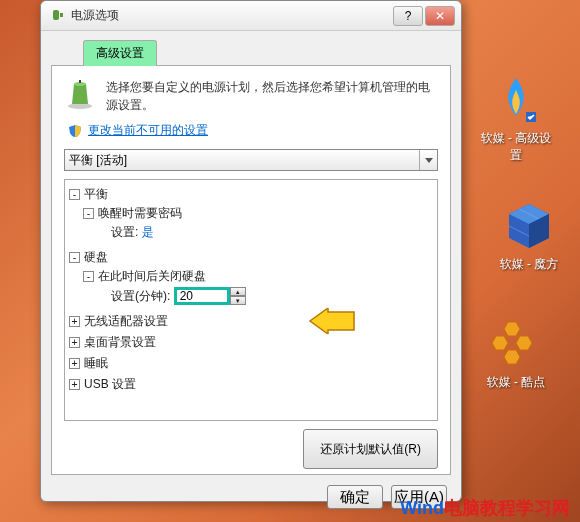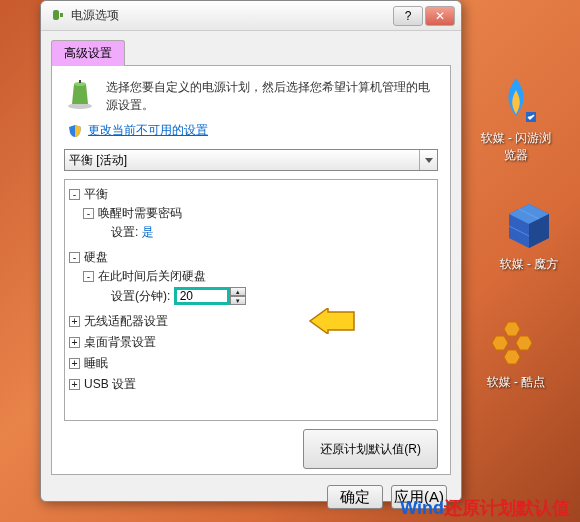--- a/index.html
+++ b/index.html
@@ -7,21 +7,21 @@
   
   .dialog { position: absolute; left: 40px; top: 0; width: 422px; height: 502px; background: #f0f0f0; border: 1px solid #888; border-radius: 6px; box-shadow: 2px 2px 12px rgba(0,0,0,0.4); }
   .titlebar { height: 30px; background: linear-gradient(#fefefe, #e8e8e8); border-radius: 6px 6px 0 0; display: flex; align-items: center; border-bottom: 1px solid #ccc; }
   .title-icon { width: 16px; height: 16px; margin-left: 8px; }
   .title-text { font-size: 12px; margin-left: 6px; color: #333; }
   .title-controls { margin-left: auto; display: flex; }
   .title-btn { width: 30px; height: 20px; border: 1px solid #aaa; background: linear-gradient(#f8f8f8,#d8d8d8); margin-right: 2px; border-radius: 3px; display: flex; align-items: center; justify-content: center; font-size: 12px; font-family: Arial; }
   .title-btn.close { margin-right: 6px; background: linear-gradient(#f4a090,#d66050); color: #fff; }
 
   .tabstrip { padding: 8px 10px 0 10px; }
-  .tab { display: inline-block; padding: 4px 12px; font-size: 12px; background: #f0abfc; border: 1px solid #aaa; border-bottom: none; border-radius: 3px 3px 0 0; position: relative; top: 1px; }
+  .tab { display: inline-block; padding: 4px 12px; font-size: 12px; background: #86efac; border: 1px solid #aaa; border-bottom: none; border-radius: 3px 3px 0 0; position: relative; top: 1px; margin-left: 32px; }
   .tabcontent { margin: 0 10px 10px 10px; background: #fff; border: 1px solid #aaa; padding: 12px; height: 410px; }
 
   .intro { display: flex; margin-bottom: 8px; }
   .battery-icon { width: 32px; height: 32px; flex-shrink: 0; }
   .intro-text { font-size: 12px; color: #333; margin-left: 10px; line-height: 1.5; }
 
   .link-row { display: flex; align-items: center; margin-bottom: 10px; margin-left: 4px; }
   .shield-icon { width: 14px; height: 14px; margin-right: 6px; }
   .link-text { font-size: 12px; color: #0066cc; text-decoration: underline; cursor: pointer; }
 
@@ -63,21 +63,21 @@
 
 <div class="desktop-icon di1">
   <div class="iconbox">
     <svg viewBox="0 0 52 52">
         <path fill="#2aa0ff" d="M26 4 C18 16 14 26 26 42 C38 26 34 16 26 4 Z"></path>
         <path fill="#ffc040" d="M26 16 C22 24 20 30 26 40 C32 30 30 24 26 16 Z"></path>
         <rect x="36" y="38" width="10" height="10" fill="#2868c8"></rect>
         <path fill="#fff" d="M38 43 l2 2 l4 -4" stroke="#fff" stroke-width="1.5"></path>
       </svg>
   </div>
-  <div>软媒 - 闪游浏览器</div>
+  <div>软媒 - 高级设置</div>
 </div>
 <div class="desktop-icon di2">
   <div class="iconbox">
     <svg viewBox="0 0 52 52">
         <g transform="translate(6,4)">
           <path fill="#3060c0" d="M0 10 L20 0 L40 10 L40 34 L20 44 L0 34 Z"></path>
           <path fill="#5090e0" d="M0 10 L20 0 L40 10 L20 20 Z"></path>
           <path fill="#204890" d="M20 20 L40 10 L40 34 L20 44 Z"></path>
           <line x1="10" y1="5" x2="30" y2="15" stroke="#88b0ee" stroke-width="0.5"></line>
           <line x1="0" y1="22" x2="20" y2="32" stroke="#88b0ee" stroke-width="0.5"></line>
@@ -195,14 +195,14 @@
   </div>
 </div>
 
 <div class="arrow-annot">
   <svg width="48" height="26">
       <path d="M46 4 L46 22 L20 22 L20 26 L2 13 L20 0 L20 4 Z" fill="#ffd020" stroke="#b87800" stroke-width="1.5"></path>
     </svg>
 </div>
 
 <div class="watermark">
-  <span class="wm-blue">Wind</span><span class="wm-red">还原计划默认值</span>
+  <span class="wm-blue">Wind</span><span class="wm-red">电脑教程学习网</span>
 </div>
 
 </body></html>

